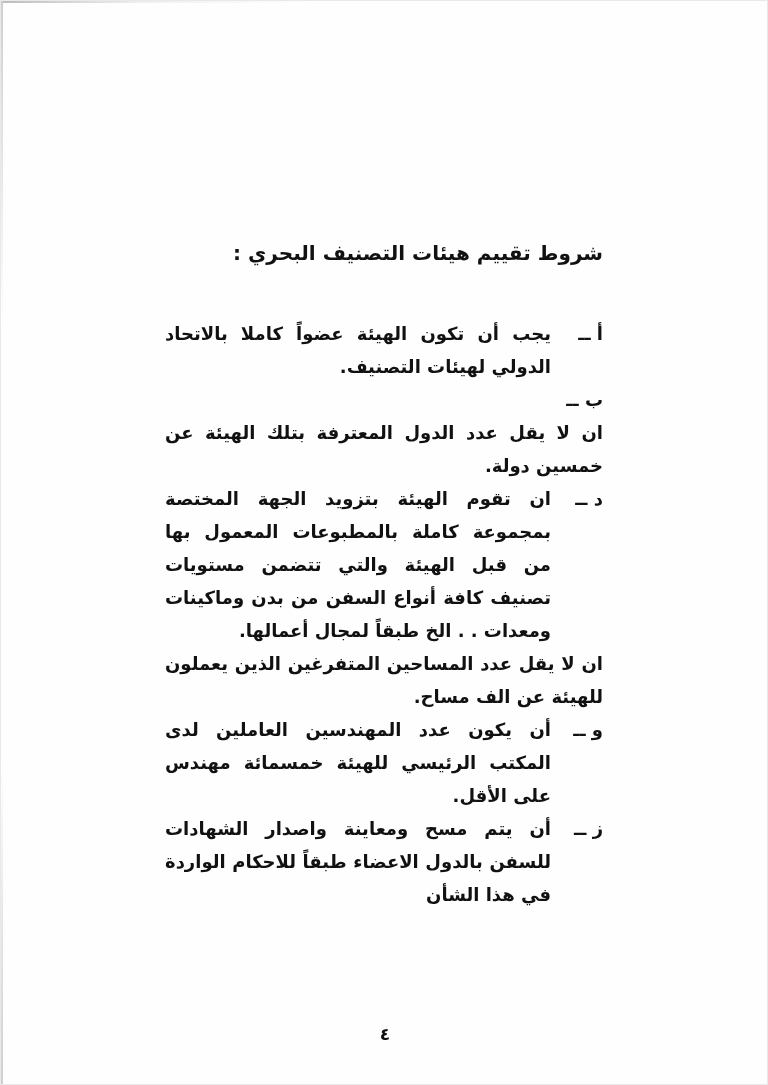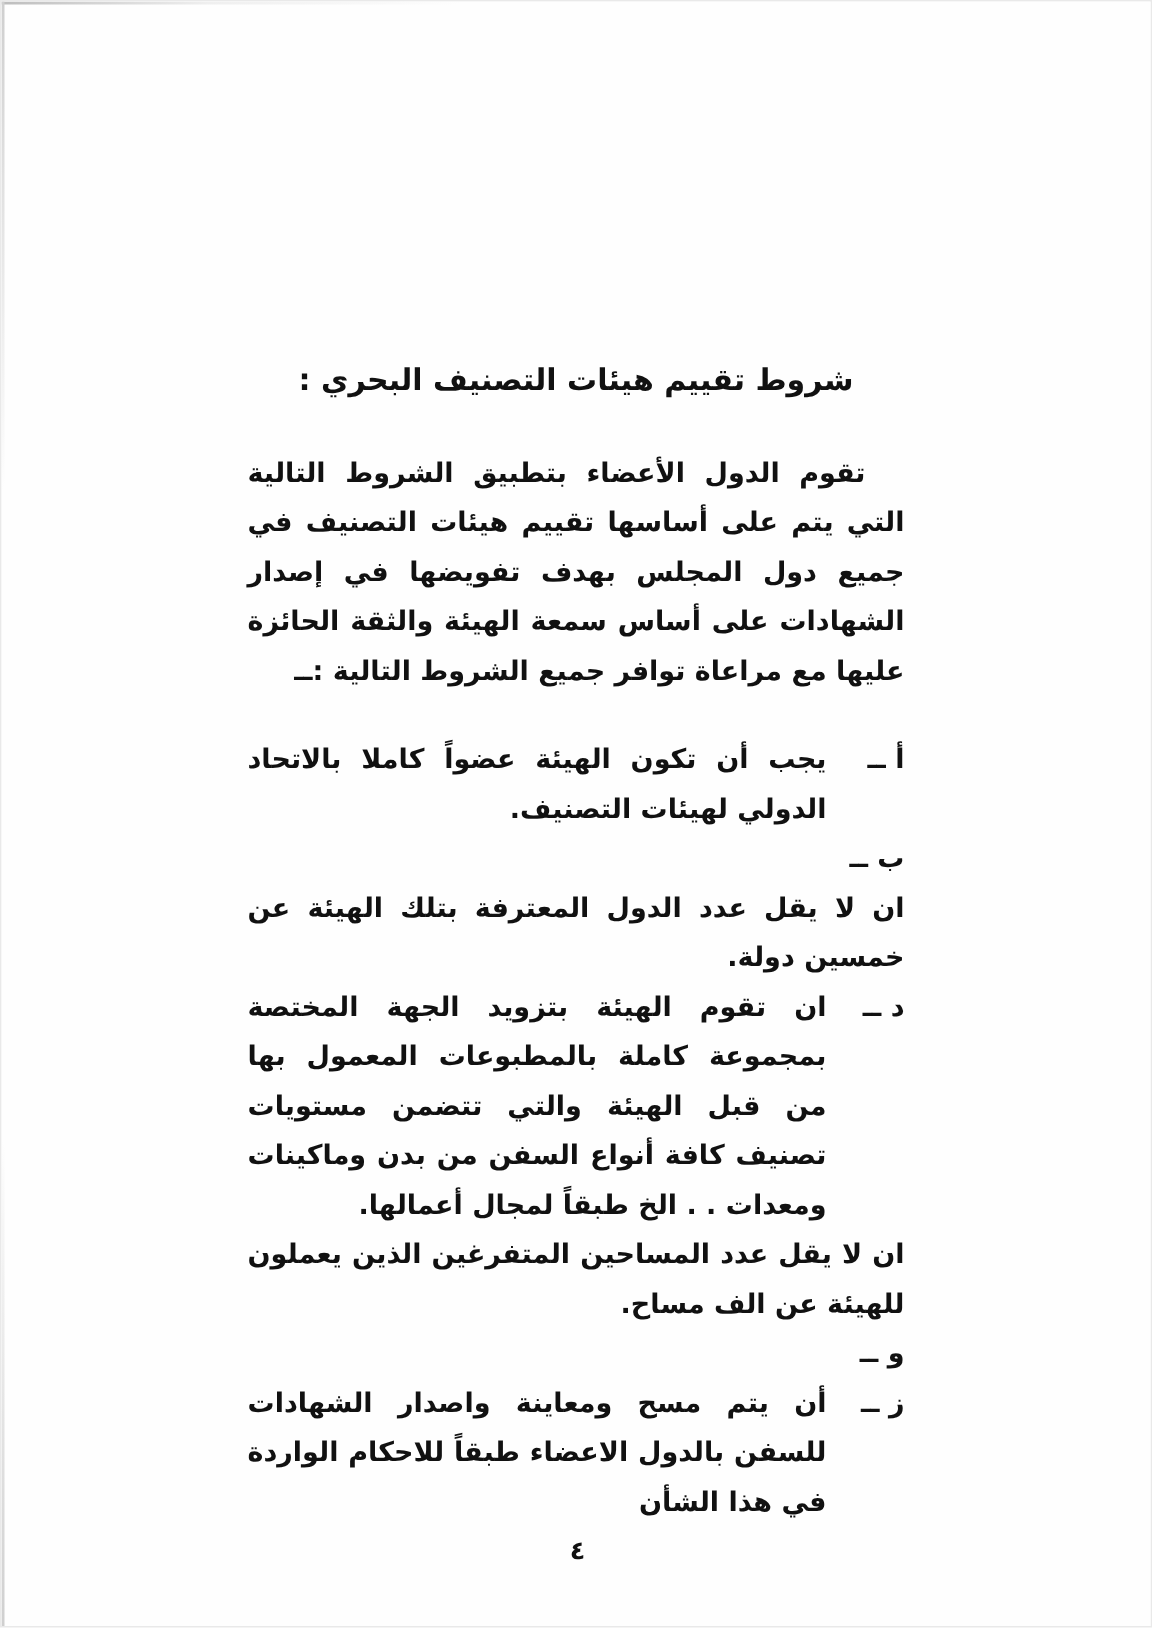--- a/index.html
+++ b/index.html
@@ -29,23 +29,23 @@
       position: absolute;
       top: 238px;
       right: 166px;
       width: 438px;
       direction: rtl;
       font-weight: 700;
     }
     .doc-title {
       font-size: 20px;
       line-height: 28px;
-      text-align: center;
+      text-align: right;
       letter-spacing: 0.2px;
-      margin: 0 0 32px 0;
+      margin: 0 0 50px 0;
     }
     .intro {
       font-size: 18px;
       line-height: 33px;
       text-align: justify;
       text-align-last: right;
       text-indent: 26px;
       margin: 0 0 26px 0;
     }
     .items {
@@ -94,21 +94,20 @@
 </head>
 <body>
 
 <div class="page">
   <div class="scan-edge-top"></div>
   <div class="scan-edge-left"></div>
 
   <div class="content">
     <h1 class="doc-title">شروط تقييم هيئات التصنيف البحري :</h1>
 
-    <p class="intro">تقوم الدول الأعضاء بتطبيق الشروط التالية التي يتم على أساسها تقييم هيئات التصنيف في جميع دول المجلس بهدف تفويضها في إصدار الشهادات على أساس سمعة الهيئة والثقة الحائزة عليها مع مراعاة توافر جميع الشروط التالية :ــ</p>
 
     <div class="items">
 
       <div class="item">
         <span class="marker">أ ــ</span>
         <span class="item-text">يجب أن تكون الهيئة عضواً كاملا بالاتحاد الدولي لهيئات التصنيف.</span>
       </div>
 
       <div class="item">
         <span class="marker">ب ــ</span>
@@ -122,20 +121,21 @@
         <span class="marker">د ــ</span>
         <span class="item-text">ان تقوم الهيئة بتزويد الجهة المختصة بمجموعة كاملة بالمطبوعات المعمول بها من قبل الهيئة والتي تتضمن مستويات تصنيف كافة أنواع السفن من بدن وماكينات ومعدات . . الخ طبقاً لمجال أعمالها.</span>
       </div>
 
       <div class="item">
         <span class="item-text">ان لا يقل عدد المساحين المتفرغين الذين يعملون للهيئة عن الف مساح.</span>
       </div>
 
       <div class="item">
         <span class="marker">و ــ</span>
+        <span class="item-text">أن يكون عدد المهندسين العاملين لدى المكتب الرئيسي للهيئة خمسمائة مهندس على الأقل.</span>
       </div>
 
       <div class="item">
         <span class="marker">ز ــ</span>
         <span class="item-text">أن يتم مسح ومعاينة واصدار الشهادات للسفن بالدول الاعضاء طبقاً للاحكام الواردة في هذا الشأن</span>
       </div>
 
     </div>
   </div>
 

